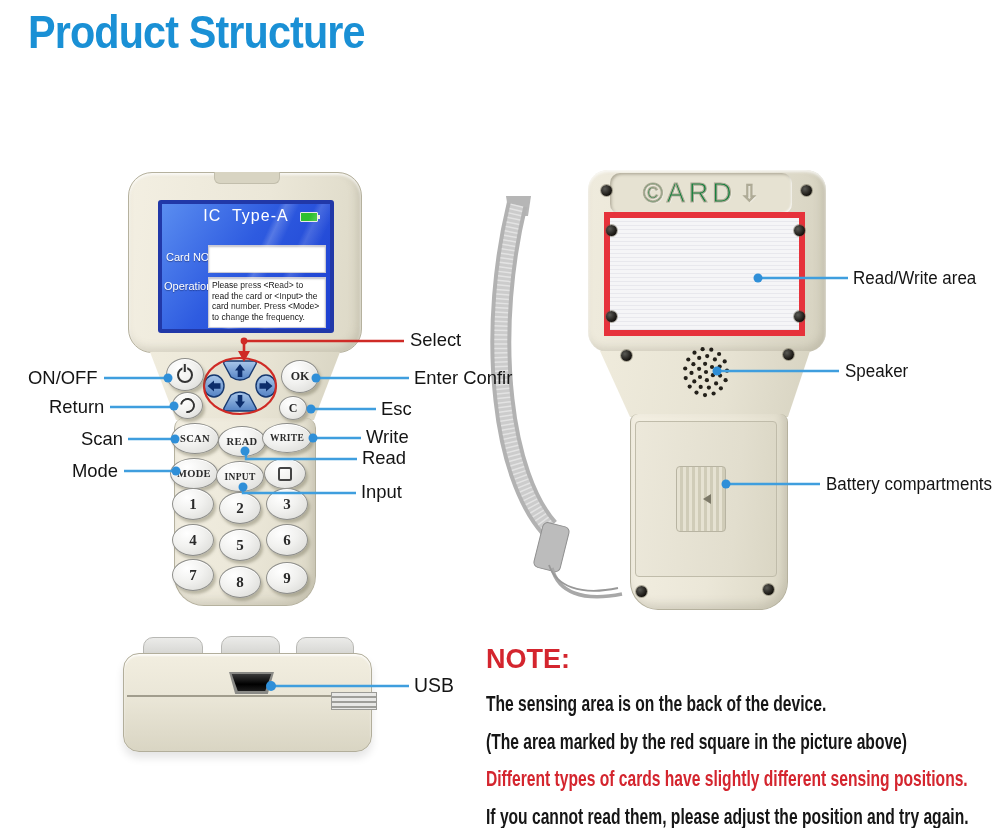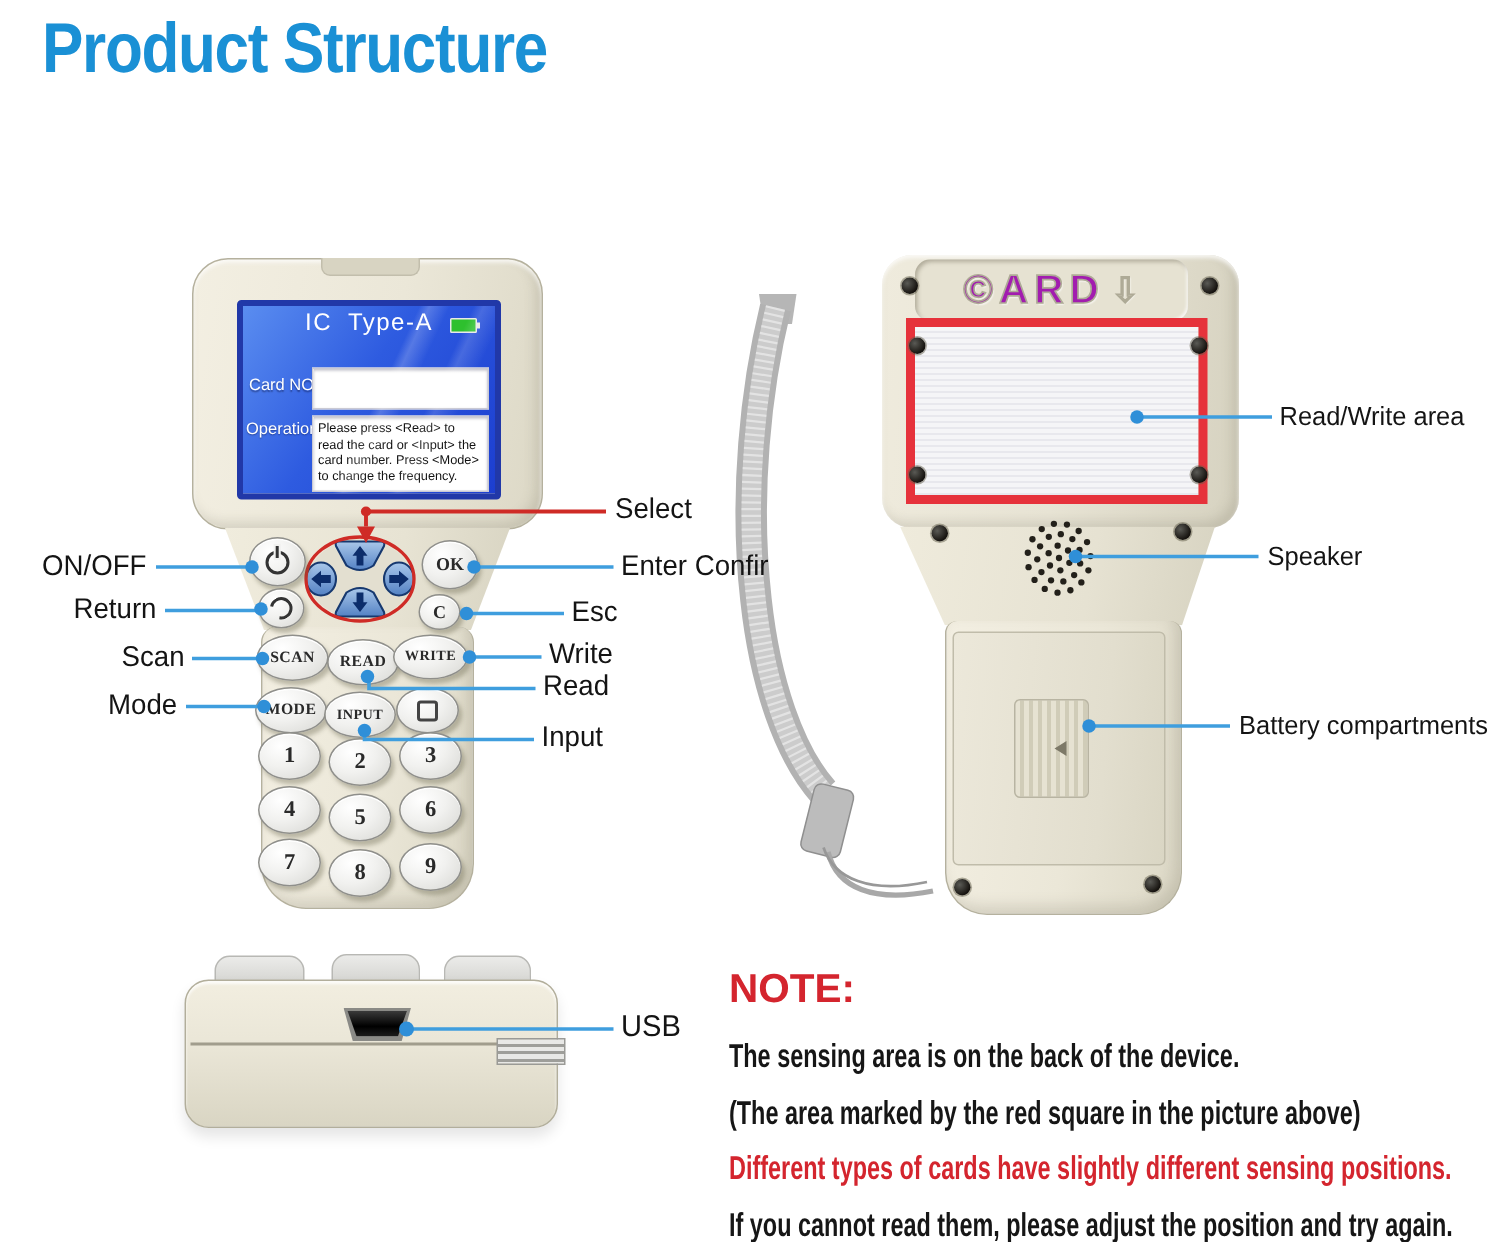--- a/index.html
+++ b/index.html
@@ -62,21 +62,21 @@
   .pwr::before{content:"";position:absolute;left:50%;top:-5px;transform:translateX(-50%);
                width:2.4px;height:8px;background:#333;box-shadow:0 0 0 1.4px #f1f1ef;}
   .ret{width:11px;height:11px;border:2.6px solid #333;border-left-color:transparent;border-radius:50%;
        transform:rotate(-35deg);}
   .sq{width:10px;height:10px;border:2.3px solid #444;border-radius:2.5px;}
 
   
   #plate{left:610px;top:173px;width:182px;height:41px;border-radius:10px;z-index:3;
          background:#e6e2d2;display:flex;align-items:center;justify-content:center;gap:4px;
          box-shadow:inset 1.5px 1.5px 3px rgba(110,105,85,.45),inset -1px -1px 2px rgba(255,255,255,.85);}
-  #plate .emb{font-size:27px;font-weight:bold;letter-spacing:4px;color:#a21caf;
+  #plate .emb{font-size:27px;font-weight:normal;letter-spacing:4px;color:#15803d;
               -webkit-text-stroke:1.1px #aeaa96;text-shadow:1px 1px 1px rgba(255,255,255,.6);}
   #plate .emb-arrow{font-size:23px;color:#e4e0d0;-webkit-text-stroke:1.1px #aeaa96;
               text-shadow:1px 1px 1px rgba(255,255,255,.6);}
   #rw-frame{left:604px;top:212px;width:201px;height:124px;z-index:4;border:6.5px solid #e6323b;box-sizing:border-box;
             background:repeating-linear-gradient(180deg,#f5f5f7 0px,#f5f5f7 3px,#e8e8ed 3px,#e8e8ed 4px);}
   .screw{width:11px;height:11px;border-radius:50%;z-index:5;
          background:radial-gradient(circle at 35% 35%,#5a5a55,#15120e 70%);
          box-shadow:0 0 0 1px rgba(100,95,75,.5);}
   #bat-door{left:635px;top:421px;width:142px;height:156px;z-index:3;border:1.5px solid #c0bcaa;border-radius:4px;
             box-sizing:border-box;background:linear-gradient(95deg,#ece8da,#e2dece 70%,#dad6c4);}

